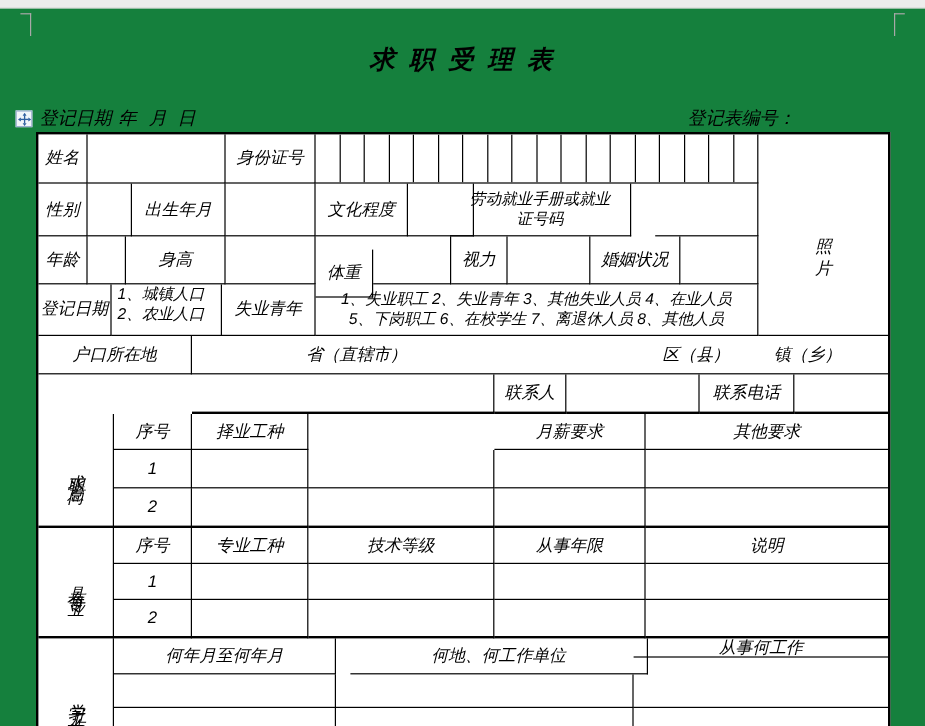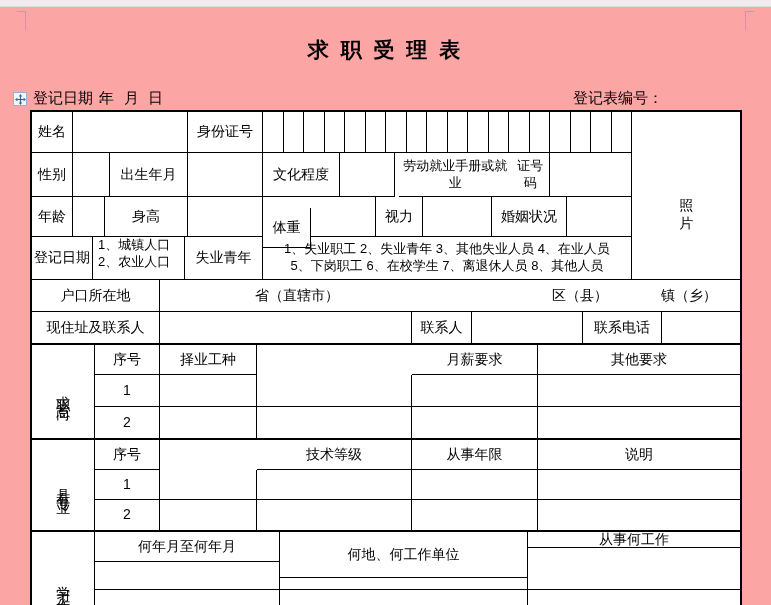--- a/index.html
+++ b/index.html
@@ -1,18 +1,18 @@
 <!DOCTYPE html>
 <html><head>
 <meta charset="utf-8">
 <style>
   * { margin:0; padding:0; box-sizing:border-box; }
   html,body { background:#ffffff; }
   body { font-family:"Liberation Sans","DejaVu Sans",sans-serif; color:#000; }
-  .page { position:relative; width:771px; height:605px; background:#fca5a5; overflow:hidden; }
+  .page { position:relative; width:771px; height:605px; background:#15803d; overflow:hidden;font-style:italic; }
 
   .top-strip { position:absolute; left:0; top:0; width:771px; height:7px; background:#ededed; border-bottom:1px solid #dcdcdc; }
 
   .crop-mark { position:absolute; width:9px; height:19px; }
   .crop-left  { left:17px;  top:11px; border-top:1px solid #a8a8a8; border-right:1px solid #a8a8a8; }
   .crop-right { left:745px; top:11px; border-top:1px solid #a8a8a8; border-left:1px solid #a8a8a8; }
 
   .doc-title { position:absolute; left:0; top:36px; width:771px; text-align:center;
                font-size:21px; font-weight:bold; letter-spacing:3px; }
 
@@ -105,21 +105,21 @@
     <div class="cell noR" style="left:600px;top:0;width:108px;height:168px">
       <span class="photo-v">照片</span>
     </div>
 
     <div class="cell" style="left:0;top:41px;width:41px;height:44px">性别</div>
     <div class="cell" style="left:41px;top:41px;width:37px;height:44px"></div>
     <div class="cell" style="left:78px;top:41px;width:78px;height:44px">出生年月</div>
     <div class="cell" style="left:156px;top:41px;width:75px;height:44px"></div>
     <div class="cell" style="left:231px;top:41px;width:77px;height:44px">文化程度</div>
     <div class="cell" style="left:308px;top:41px;width:55px;height:44px"></div>
-    <div class="cell wrap2" style="left:367px;top:41px;width:151px;height:44px;">
+    <div class="cell wrap2" style="left:343px;top:41px;width:151px;height:44px;flex-direction:column">
       <span>劳动就业手册或就业</span>
       <span>证号码</span>
     </div>
     <div class="cell" style="left:514px;top:41px;width:86px;height:44px"></div>
 
     <div class="cell" style="left:0;top:85px;width:41px;height:40px">年龄</div>
     <div class="cell" style="left:41px;top:85px;width:32px;height:40px"></div>
     <div class="cell" style="left:73px;top:85px;width:83px;height:40px">身高</div>
     <div class="cell" style="left:156px;top:85px;width:75px;height:40px"></div>
     <div class="cell" style="left:231px;top:96px;width:48px;height:40px">体重</div>
@@ -137,24 +137,23 @@
     <div class="cell" style="left:153px;top:125px;width:78px;height:43px">失业青年</div>
     <div class="cell wrap2" style="left:231px;top:125px;width:369px;height:43px;flex-direction:column">
       <span>1、失业职工 2、失业青年 3、其他失业人员 4、在业人员</span>
       <span>5、下岗职工 6、在校学生 7、离退休人员 8、其他人员</span>
     </div>
 
     <div class="cell" style="left:0;top:168px;width:128px;height:32px">户口所在地</div>
     <div class="cell noR loc-line" style="left:128px;top:168px;width:580px;height:32px">
       <span style="left:95px">省（直辖市）</span>
       <span style="left:392px">区（县）</span>
-      <span style="left:501px">镇（乡）</span>
-    </div>
-
-    <div class="cell thickB" style="left:0;top:200px;width:128px;height:33px">现住址及联系人</div>
+      <span style="left:485px">镇（乡）</span>
+    </div>
+
     <div class="cell thickB" style="left:128px;top:200px;width:252px;height:33px"></div>
     <div class="cell thickB" style="left:380px;top:200px;width:60px;height:33px">联系人</div>
     <div class="cell thickB" style="left:440px;top:200px;width:111px;height:33px"></div>
     <div class="cell thickB" style="left:551px;top:200px;width:79px;height:33px">联系电话</div>
     <div class="cell thickB noR" style="left:630px;top:200px;width:78px;height:33px"></div>
 
     <div class="cell thickB" style="left:0;top:233px;width:63px;height:95px">
       <span class="vlabel">求职意向</span>
     </div>
     <div class="cell" style="left:63px;top:233px;width:65px;height:30px">序号</div>
@@ -171,41 +170,42 @@
     <div class="cell thickB" style="left:63px;top:295px;width:65px;height:33px">2</div>
     <div class="cell thickB" style="left:128px;top:295px;width:97px;height:33px"></div>
     <div class="cell thickB" style="left:225px;top:295px;width:155px;height:33px"></div>
     <div class="cell thickB" style="left:380px;top:295px;width:126px;height:33px"></div>
     <div class="cell thickB noR" style="left:506px;top:295px;width:202px;height:33px"></div>
 
     <div class="cell thickB" style="left:0;top:328px;width:63px;height:92px">
       <span class="vlabel">具有专业</span>
     </div>
     <div class="cell" style="left:63px;top:328px;width:65px;height:30px">序号</div>
+    <div class="cell" style="left:128px;top:328px;width:97px;height:30px">专业工种</div>
     <div class="cell" style="left:225px;top:328px;width:155px;height:30px">技术等级</div>
     <div class="cell" style="left:380px;top:328px;width:126px;height:30px">从事年限</div>
     <div class="cell noR" style="left:506px;top:328px;width:202px;height:30px">说明</div>
 
     <div class="cell" style="left:63px;top:358px;width:65px;height:30px">1</div>
     <div class="cell" style="left:128px;top:358px;width:97px;height:30px"></div>
     <div class="cell" style="left:225px;top:358px;width:155px;height:30px"></div>
     <div class="cell" style="left:380px;top:358px;width:126px;height:30px"></div>
     <div class="cell noR" style="left:506px;top:358px;width:202px;height:30px"></div>
 
     <div class="cell thickB" style="left:63px;top:388px;width:65px;height:32px">2</div>
     <div class="cell thickB" style="left:128px;top:388px;width:97px;height:32px"></div>
     <div class="cell thickB" style="left:225px;top:388px;width:155px;height:32px"></div>
     <div class="cell thickB" style="left:380px;top:388px;width:126px;height:32px"></div>
     <div class="cell thickB noR" style="left:506px;top:388px;width:202px;height:32px"></div>
 
     <div class="cell" style="left:0;top:420px;width:63px;height:102px">
       <span class="vlabel">学习工作</span>
     </div>
     <div class="cell" style="left:63px;top:420px;width:185px;height:30px">何年月至何年月</div>
-    <div class="cell" style="left:248px;top:420px;width:248px;height:46px">何地、何工作单位</div>
+    <div class="cell" style="left:260px;top:420px;width:248px;height:30px">何地、何工作单位</div>
     <div class="cell noR" style="left:496px;top:420px;width:212px;height:16px">从事何工作</div>
 
     <div class="cell" style="left:63px;top:450px;width:185px;height:28px"></div>
     <div class="cell" style="left:248px;top:450px;width:248px;height:28px"></div>
     <div class="cell noR" style="left:496px;top:450px;width:212px;height:28px"></div>
 
     <div class="cell" style="left:63px;top:478px;width:185px;height:44px"></div>
     <div class="cell" style="left:248px;top:478px;width:248px;height:44px"></div>
     <div class="cell noR" style="left:496px;top:478px;width:212px;height:44px"></div>
 

